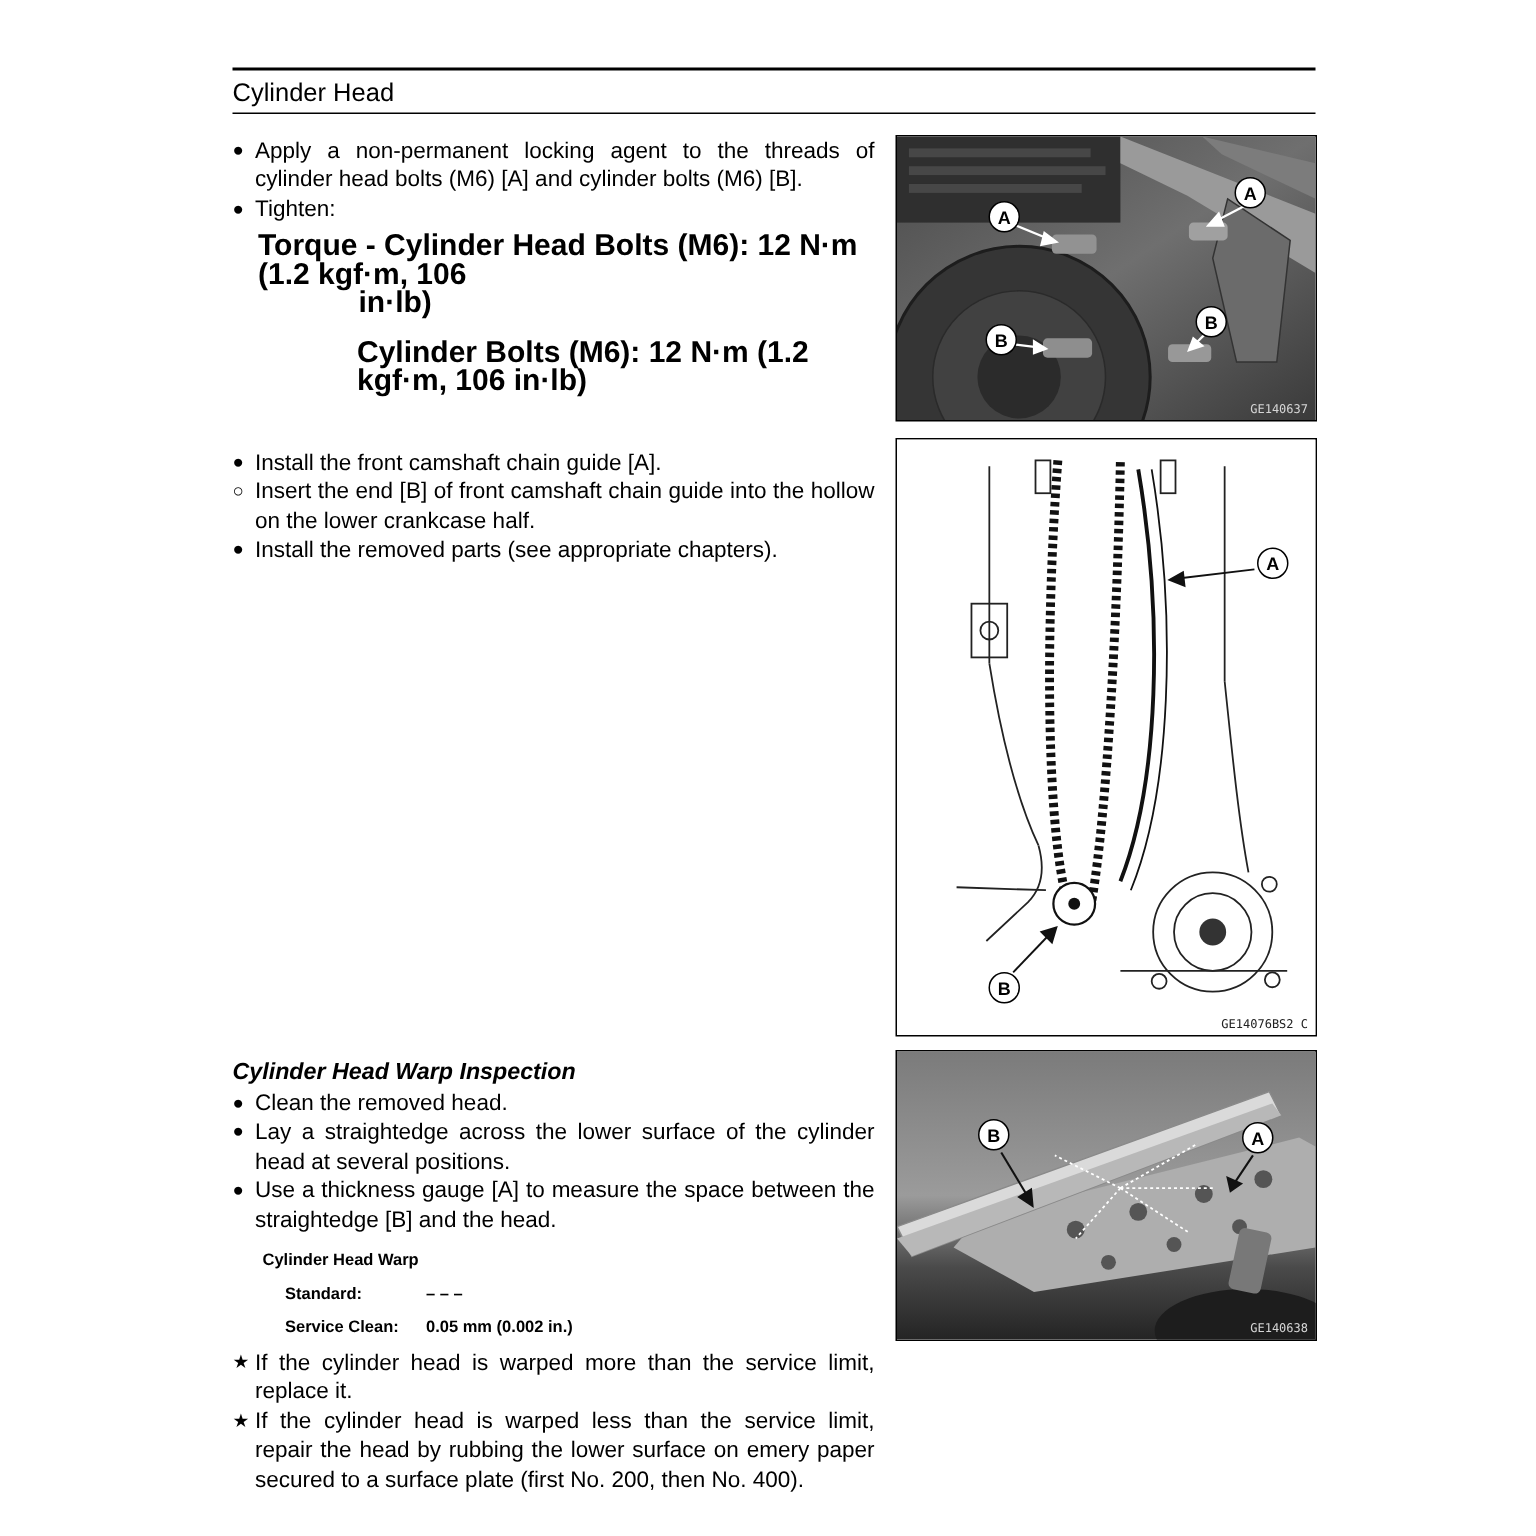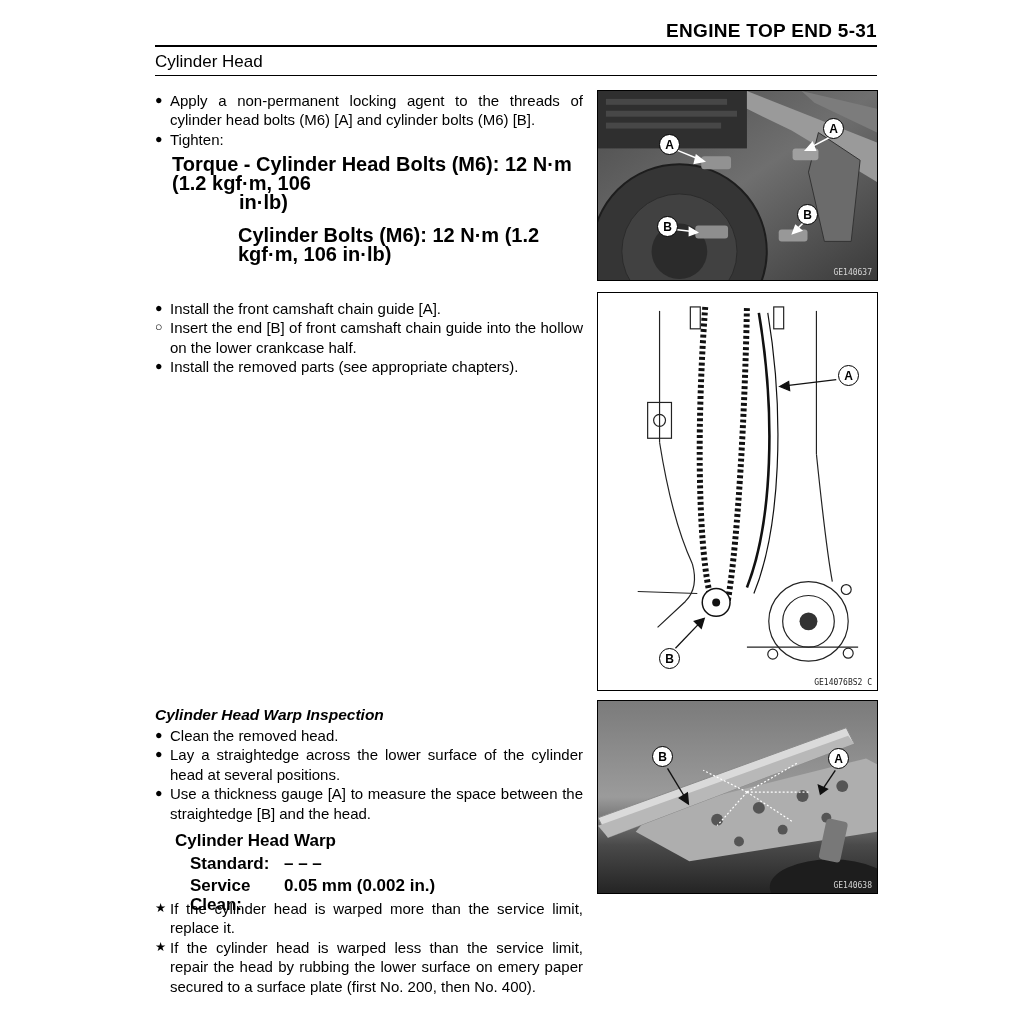--- a/index.html
+++ b/index.html
@@ -20,39 +20,38 @@
 
   .torque { position:absolute; left:155px; width:430px; font-weight:bold;
             font-size:20px; line-height:19px; }
   .tq0 { margin-left:17px; }
   .tq1 { margin-left:84px; }
   .tq2 { margin-left:83px; margin-top:14px; }
 
   .warp-h { position:absolute; left:155px; font-size:15.5px; font-weight:bold; font-style:italic; }
 
   .data-blk  { position:absolute; left:175px; width:410px; font-weight:bold;
-               font-size:17px; line-height:19px; }
+               font-size:11px; line-height:19px; }
   .data-row  { display:flex; margin-left:15px; margin-top:3.5px; }
   .data-label{ width:94px; flex:0 0 94px; }
 
   .fig { position:absolute; border:1px solid #000; background:#fff; }
   .fig svg { position:absolute; inset:0; width:100%; height:100%; display:block; }
   .co { position:absolute; width:21px; height:21px; border:1.5px solid #000; border-radius:50%;
         background:#fff; font-size:12px; font-weight:bold; display:flex;
         align-items:center; justify-content:center; z-index:2; }
   .figcode { position:absolute; right:5px; bottom:3px; z-index:2;
              font-family:"DejaVu Sans Mono", monospace; font-size:8px; }
   .code-light { color:#d5d5d5; } .code-dark { color:#222; }
 </style>
 </head>
 <body>
 
 <div class="page">
 
-  <div class="hdr">ENGINE TOP END 5-31</div>
   <div class="rule1"></div>
   <div class="sect">Cylinder Head</div>
   <div class="rule2"></div>
 
   <div class="block" style="top:91px;">
     <div class="li">
       <span class="mk">●</span>
       <span class="tx">Apply a non-permanent locking agent to the threads of cylinder head bolts (M6) [A] and cylinder bolts (M6) [B].</span>
     </div>
     <div class="li">

